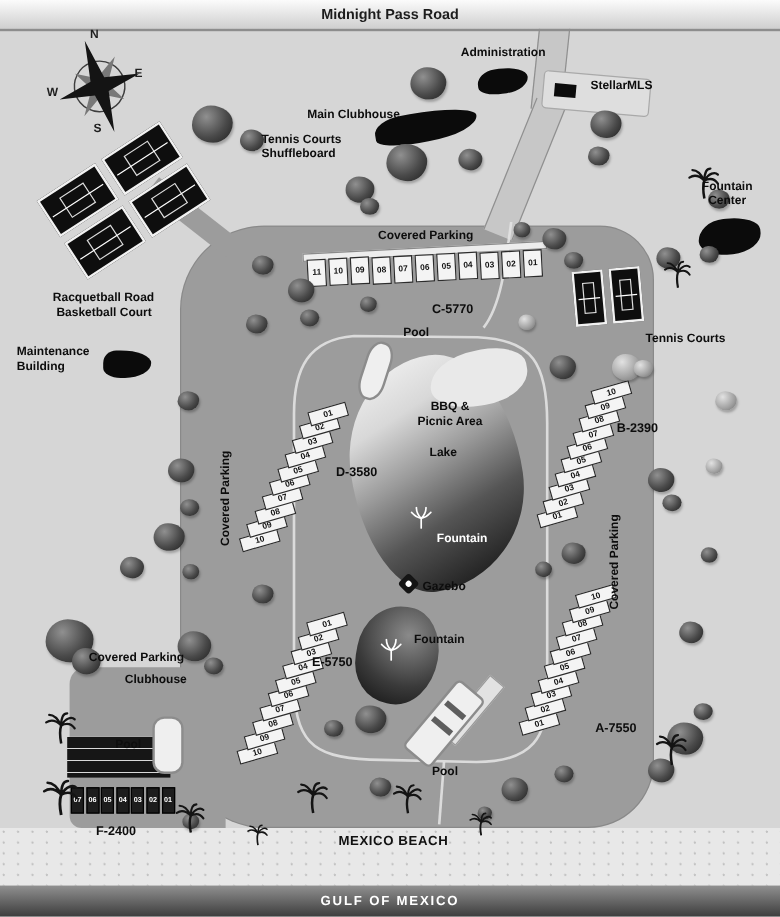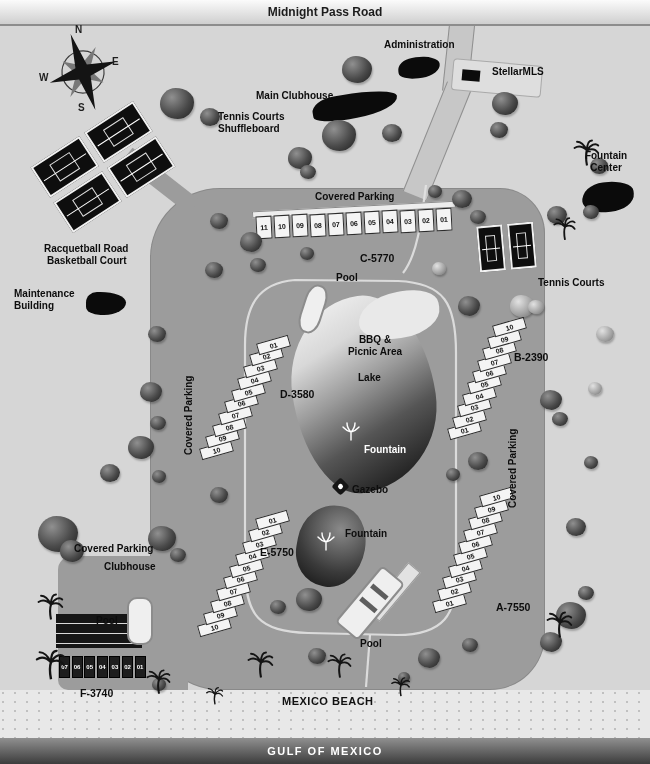--- a/index.html
+++ b/index.html
@@ -178,21 +178,21 @@
   <div class="lbl big" style="left:280px;top:388px;">D-3580</div>
   <div class="lbl w" style="left:364px;top:444px;">Fountain</div>
   <div class="lbl v" style="left:507px;top:508px;">Covered Parking</div>
   <div class="lbl" style="left:352px;top:484px;">Gazebo</div>
   <div class="lbl big" style="left:260px;top:534px;margin-top:12px;">E-5750</div>
   <div class="lbl" style="left:345px;top:528px;">Fountain</div>
   <div class="lbl big" style="left:496px;top:601px;">A-7550</div>
   <div class="lbl" style="left:74px;top:543px;">Covered Parking</div>
   <div class="lbl" style="left:104px;top:561px;">Clubhouse</div>
   <div class="lbl" style="left:96px;top:615px;">Pool</div>
-  <div class="lbl big" style="left:80px;top:687px;">F-3740</div>
+  <div class="lbl big" style="left:80px;top:687px;">F-2400</div>
   <div class="lbl" style="left:360px;top:638px;">Pool</div>
 
   <div class="beach"></div>
   <div class="private-beach">MEXICO BEACH</div>
   <div class="gulf">
     <span>GULF OF MEXICO</span>
   </div>
 
 <div class="unit" style="left: 256px; top: 216px; width: 16px; height: 23px; transform: rotate(-3deg); font-size: 7px;">11</div>
     <div class="unit" style="left: 274px; top: 215.2px; width: 16px; height: 23px; transform: rotate(-3deg); font-size: 7px;">10</div>

